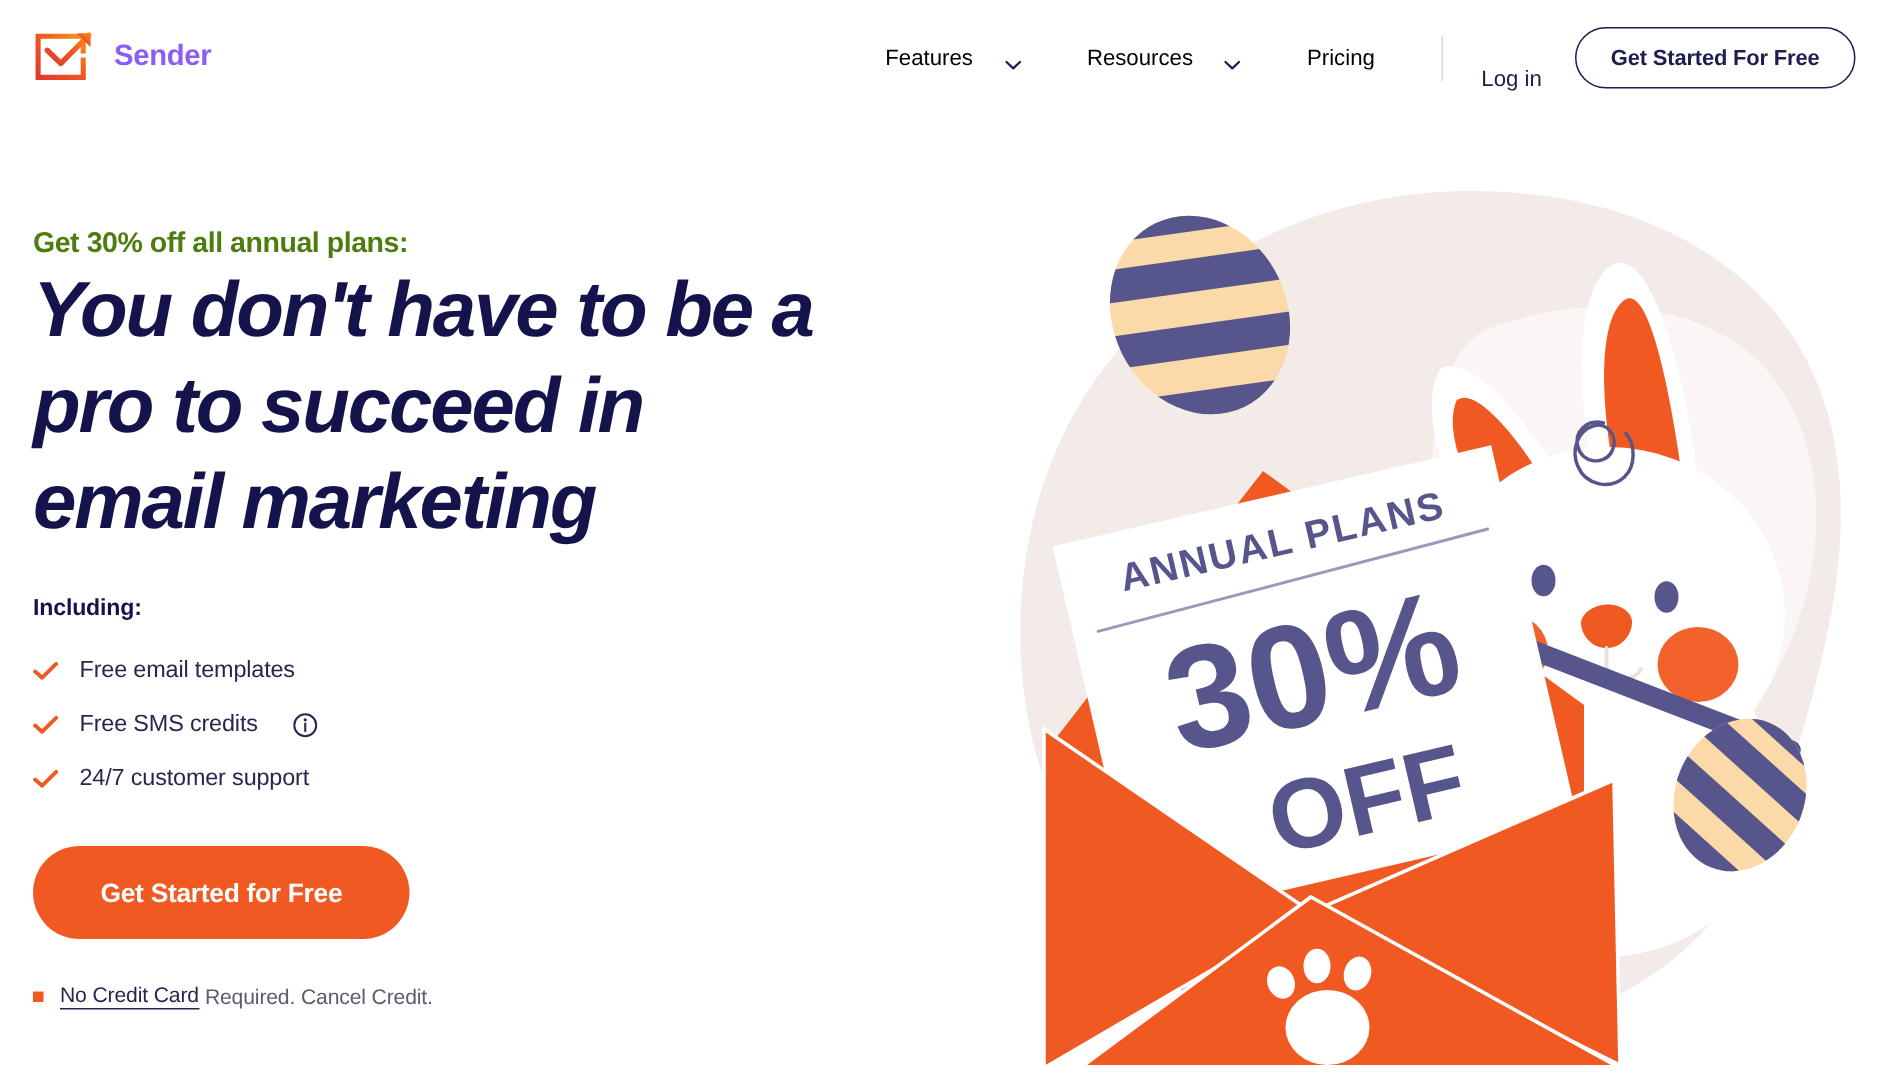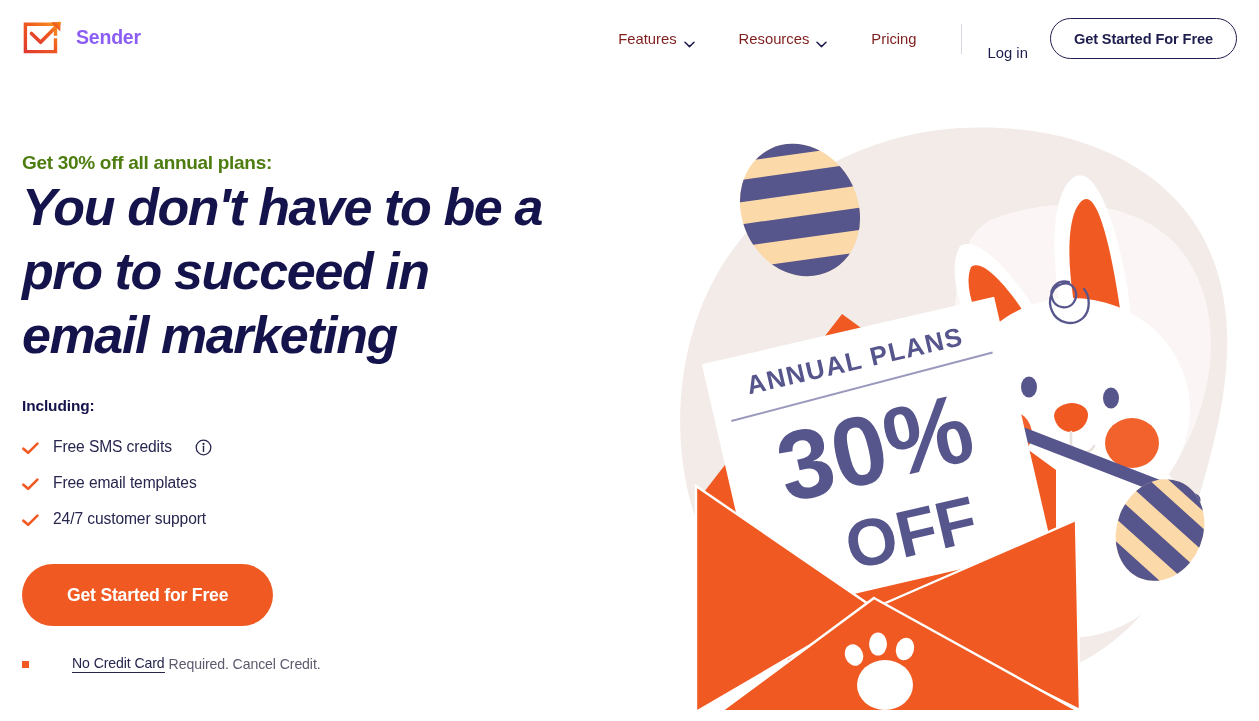--- a/index.html
+++ b/index.html
@@ -49,23 +49,23 @@
     right: 22px;
     top: 0;
     height: 77px;
     display: flex;
     align-items: center;
     gap: 0;
   }
   .nav-link {
     display: inline-flex;
     align-items: center;
-    gap: 7px;
+    gap: 21px;
     font-size: 14.8px;
-    color: #7f1d1d;
+    color: #000000;
     text-decoration: none;
     padding: 6px 0;
     margin-right: 44px;
     white-space: nowrap;
     cursor: pointer;
     justify-content: space-between;
   }
   .nav-link:last-of-type { margin-right: 0; }
   .chev { width: 11px; height: 7px; display: block; flex: 0 0 auto; }
 
@@ -178,21 +178,20 @@
     width: 7px; height: 7px;
     background: #f05a22;
     margin-right: 11px;
     flex: 0 0 auto;
   }
   .disclaimer-strong {
     color: #26264f;
     border-bottom: 1.4px solid #26264f;
     padding-bottom: 1px;
     margin-right: 4px;
-    margin-left: 32px;
   }
 
   
   .hero-art {
     position: absolute;
     left: 660px;
     top: 100px;
     width: 600px;
     height: 610px;
     z-index: 10;
@@ -263,37 +262,37 @@
   <div class="including-label">Including:</div>
 
   <ul class="feature-list">
 
     <li class="feature-item">
       <span class="check-icon">
         <svg viewBox="0 0 17 13" xmlns="http://www.w3.org/2000/svg" aria-hidden="true">
           <path d="M1.4 6.7 L6.1 10.8 L15.4 1.6" fill="none" stroke="#f05a22" stroke-width="2.6" stroke-linecap="round" stroke-linejoin="round"></path>
         </svg>
       </span>
+      <span class="feature-text">Free email templates</span>
+    </li>
+
+    <li class="feature-item">
+      <span class="check-icon">
+        <svg viewBox="0 0 17 13" xmlns="http://www.w3.org/2000/svg" aria-hidden="true">
+          <path d="M1.4 6.7 L6.1 10.8 L15.4 1.6" fill="none" stroke="#f05a22" stroke-width="2.6" stroke-linecap="round" stroke-linejoin="round"></path>
+        </svg>
+      </span>
       <span class="feature-text">Free SMS credits</span>
       <span class="info-icon">
         <svg viewBox="0 0 17 17" xmlns="http://www.w3.org/2000/svg" aria-hidden="true">
           <circle cx="8.5" cy="8.5" r="7.3" fill="none" stroke="#26264f" stroke-width="1.3"></circle>
           <circle cx="8.5" cy="4.9" r="1.05" fill="#26264f"></circle>
           <path d="M8.5 7.3 V12.4" stroke="#26264f" stroke-width="1.4" stroke-linecap="round"></path>
         </svg>
       </span>
-    </li>
-
-    <li class="feature-item">
-      <span class="check-icon">
-        <svg viewBox="0 0 17 13" xmlns="http://www.w3.org/2000/svg" aria-hidden="true">
-          <path d="M1.4 6.7 L6.1 10.8 L15.4 1.6" fill="none" stroke="#f05a22" stroke-width="2.6" stroke-linecap="round" stroke-linejoin="round"></path>
-        </svg>
-      </span>
-      <span class="feature-text">Free email templates</span>
     </li>
 
     <li class="feature-item">
       <span class="check-icon">
         <svg viewBox="0 0 17 13" xmlns="http://www.w3.org/2000/svg" aria-hidden="true">
           <path d="M1.4 6.7 L6.1 10.8 L15.4 1.6" fill="none" stroke="#f05a22" stroke-width="2.6" stroke-linecap="round" stroke-linejoin="round"></path>
         </svg>
       </span>
       <span class="feature-text">24/7 customer support</span>
     </li>

